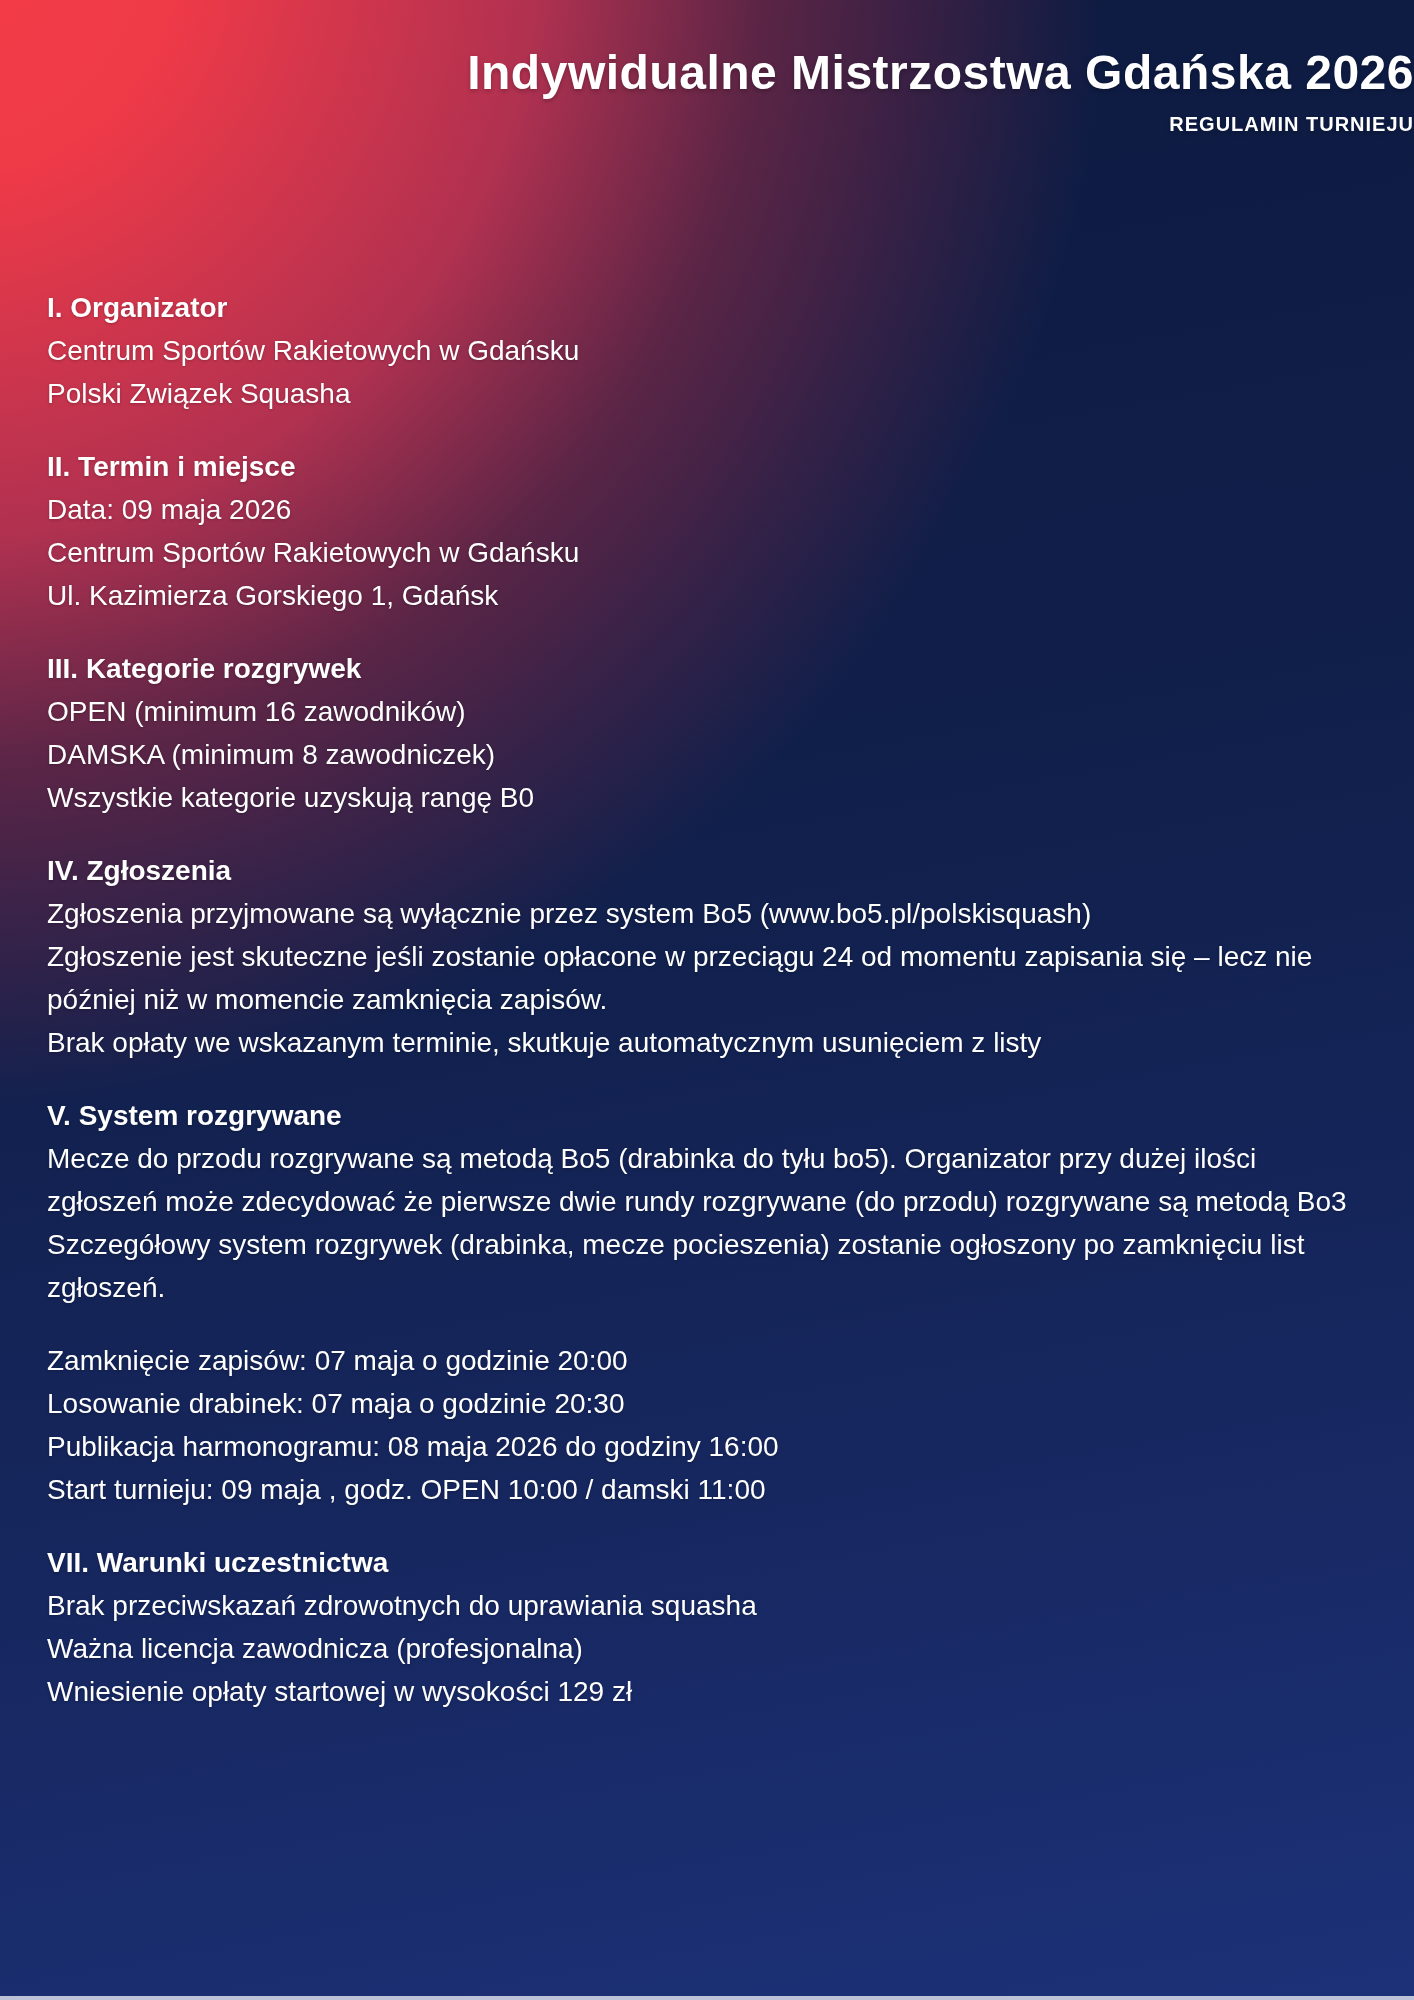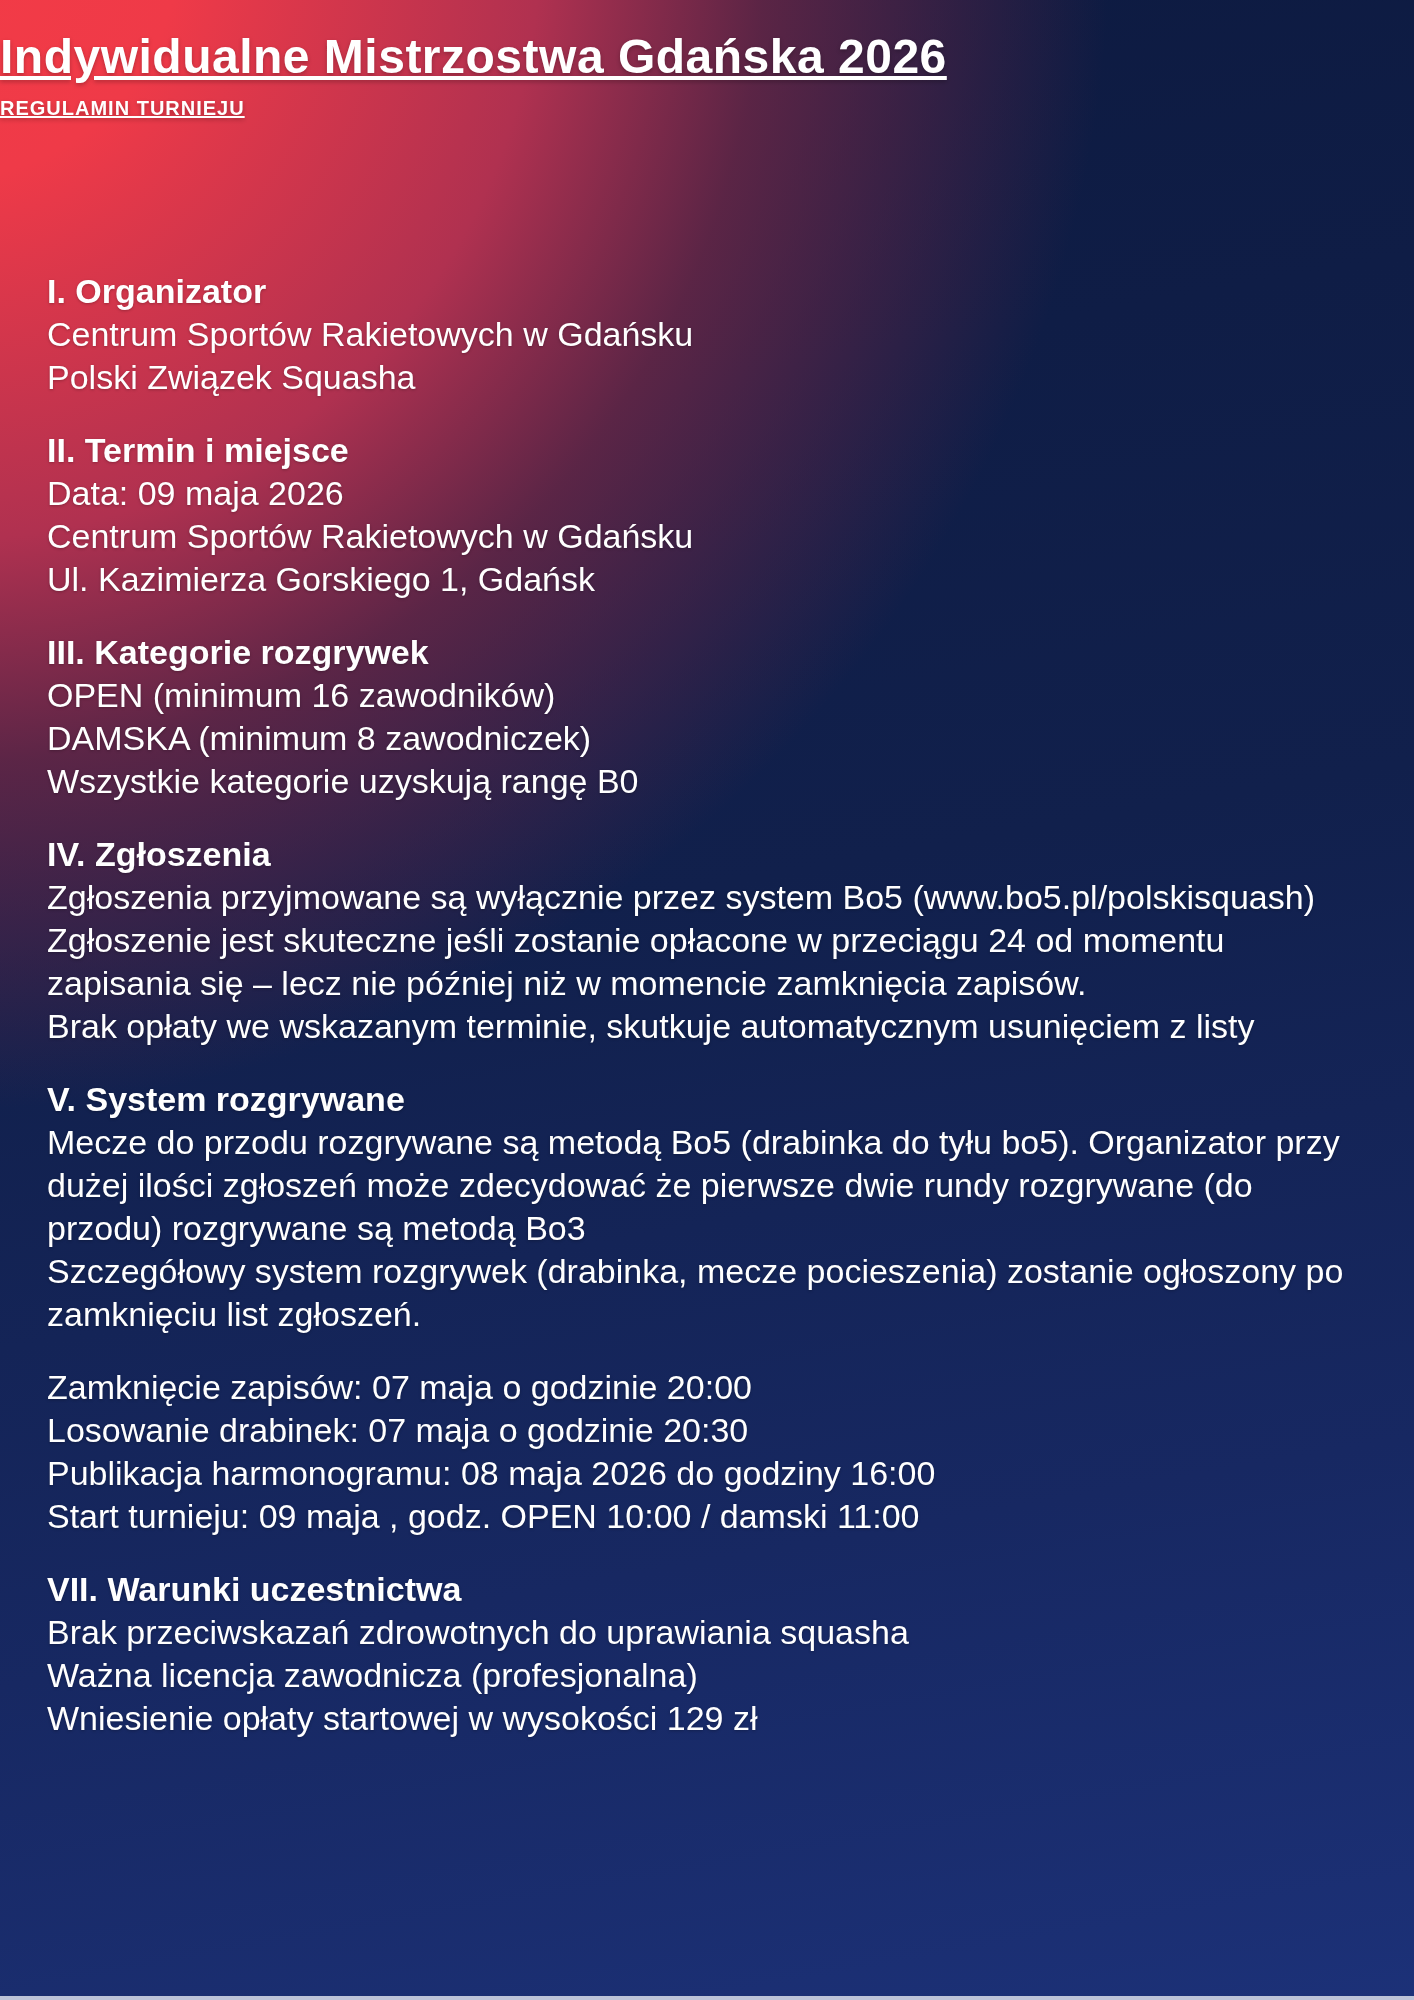--- a/index.html
+++ b/index.html
@@ -19,43 +19,42 @@
         #b03150 40%,
         rgba(110, 39, 70, 0.8) 55%,
         rgba(110, 39, 70, 0) 78%),
       linear-gradient(170deg,
         #0d1a40 0%,
         #11204c 45%,
         #172862 75%,
         #1c3178 100%);
   }
   .header {
-    padding-top: 28px;
-    text-align: left;
+    padding-top: 44px;
+    text-align: right;
     text-shadow: 0 2px 4px rgba(0, 0, 0, 0.25);
-    text-decoration: underline;
   }
   .title {
     font-size: 48px;
     line-height: 1.2;
     font-weight: 700;
     letter-spacing: 0.5px;
   }
   .subtitle {
     margin-top: 10px;
     font-size: 20px;
     line-height: 1.2;
     font-weight: 700;
     letter-spacing: 1px;
   }
   .sections {
     margin-top: 150px;
     padding: 0 40px 0 47px;
     max-width: 1400px;
-    font-size: 34px;
+    font-size: 28px;
     line-height: 43px;
     text-shadow: 0 1px 3px rgba(0, 0, 0, 0.25);
   }
   .section { margin-top: 30px; }
   .section:first-child { margin-top: 0; }
   .section-heading { font-weight: 700; }
   .para { font-weight: 400; }
   .bottom-strip {
     position: absolute;
     left: 0;

